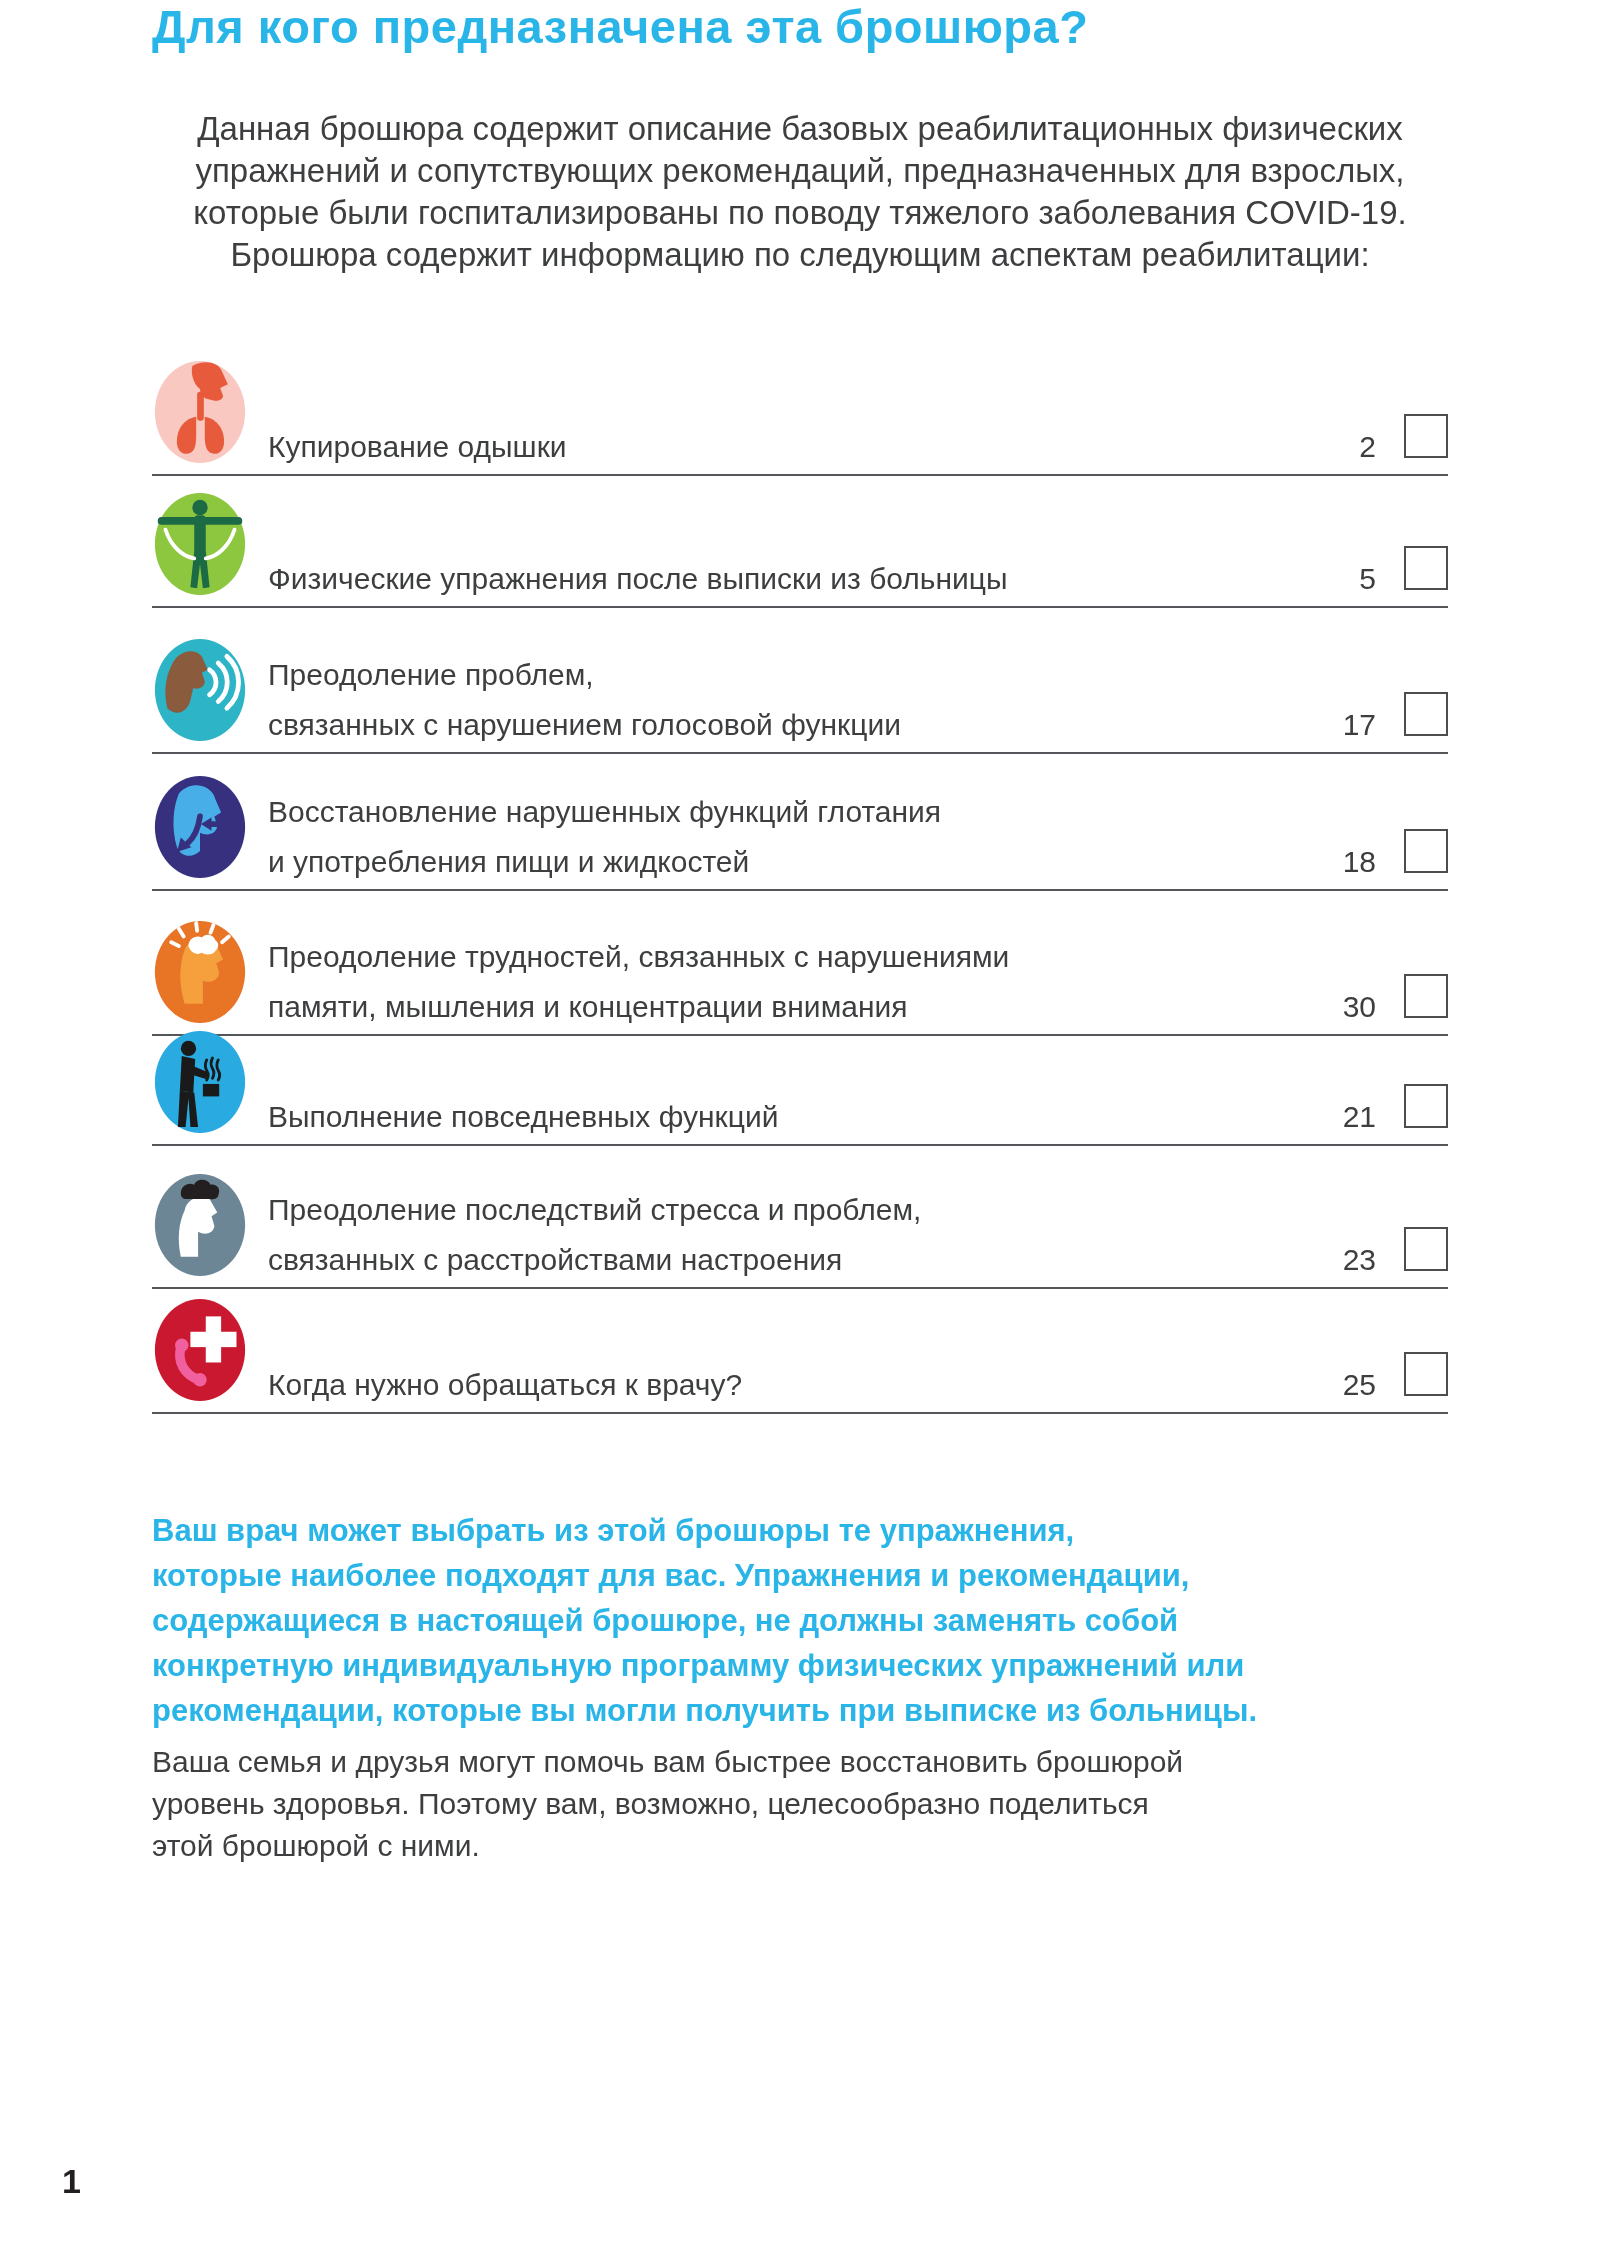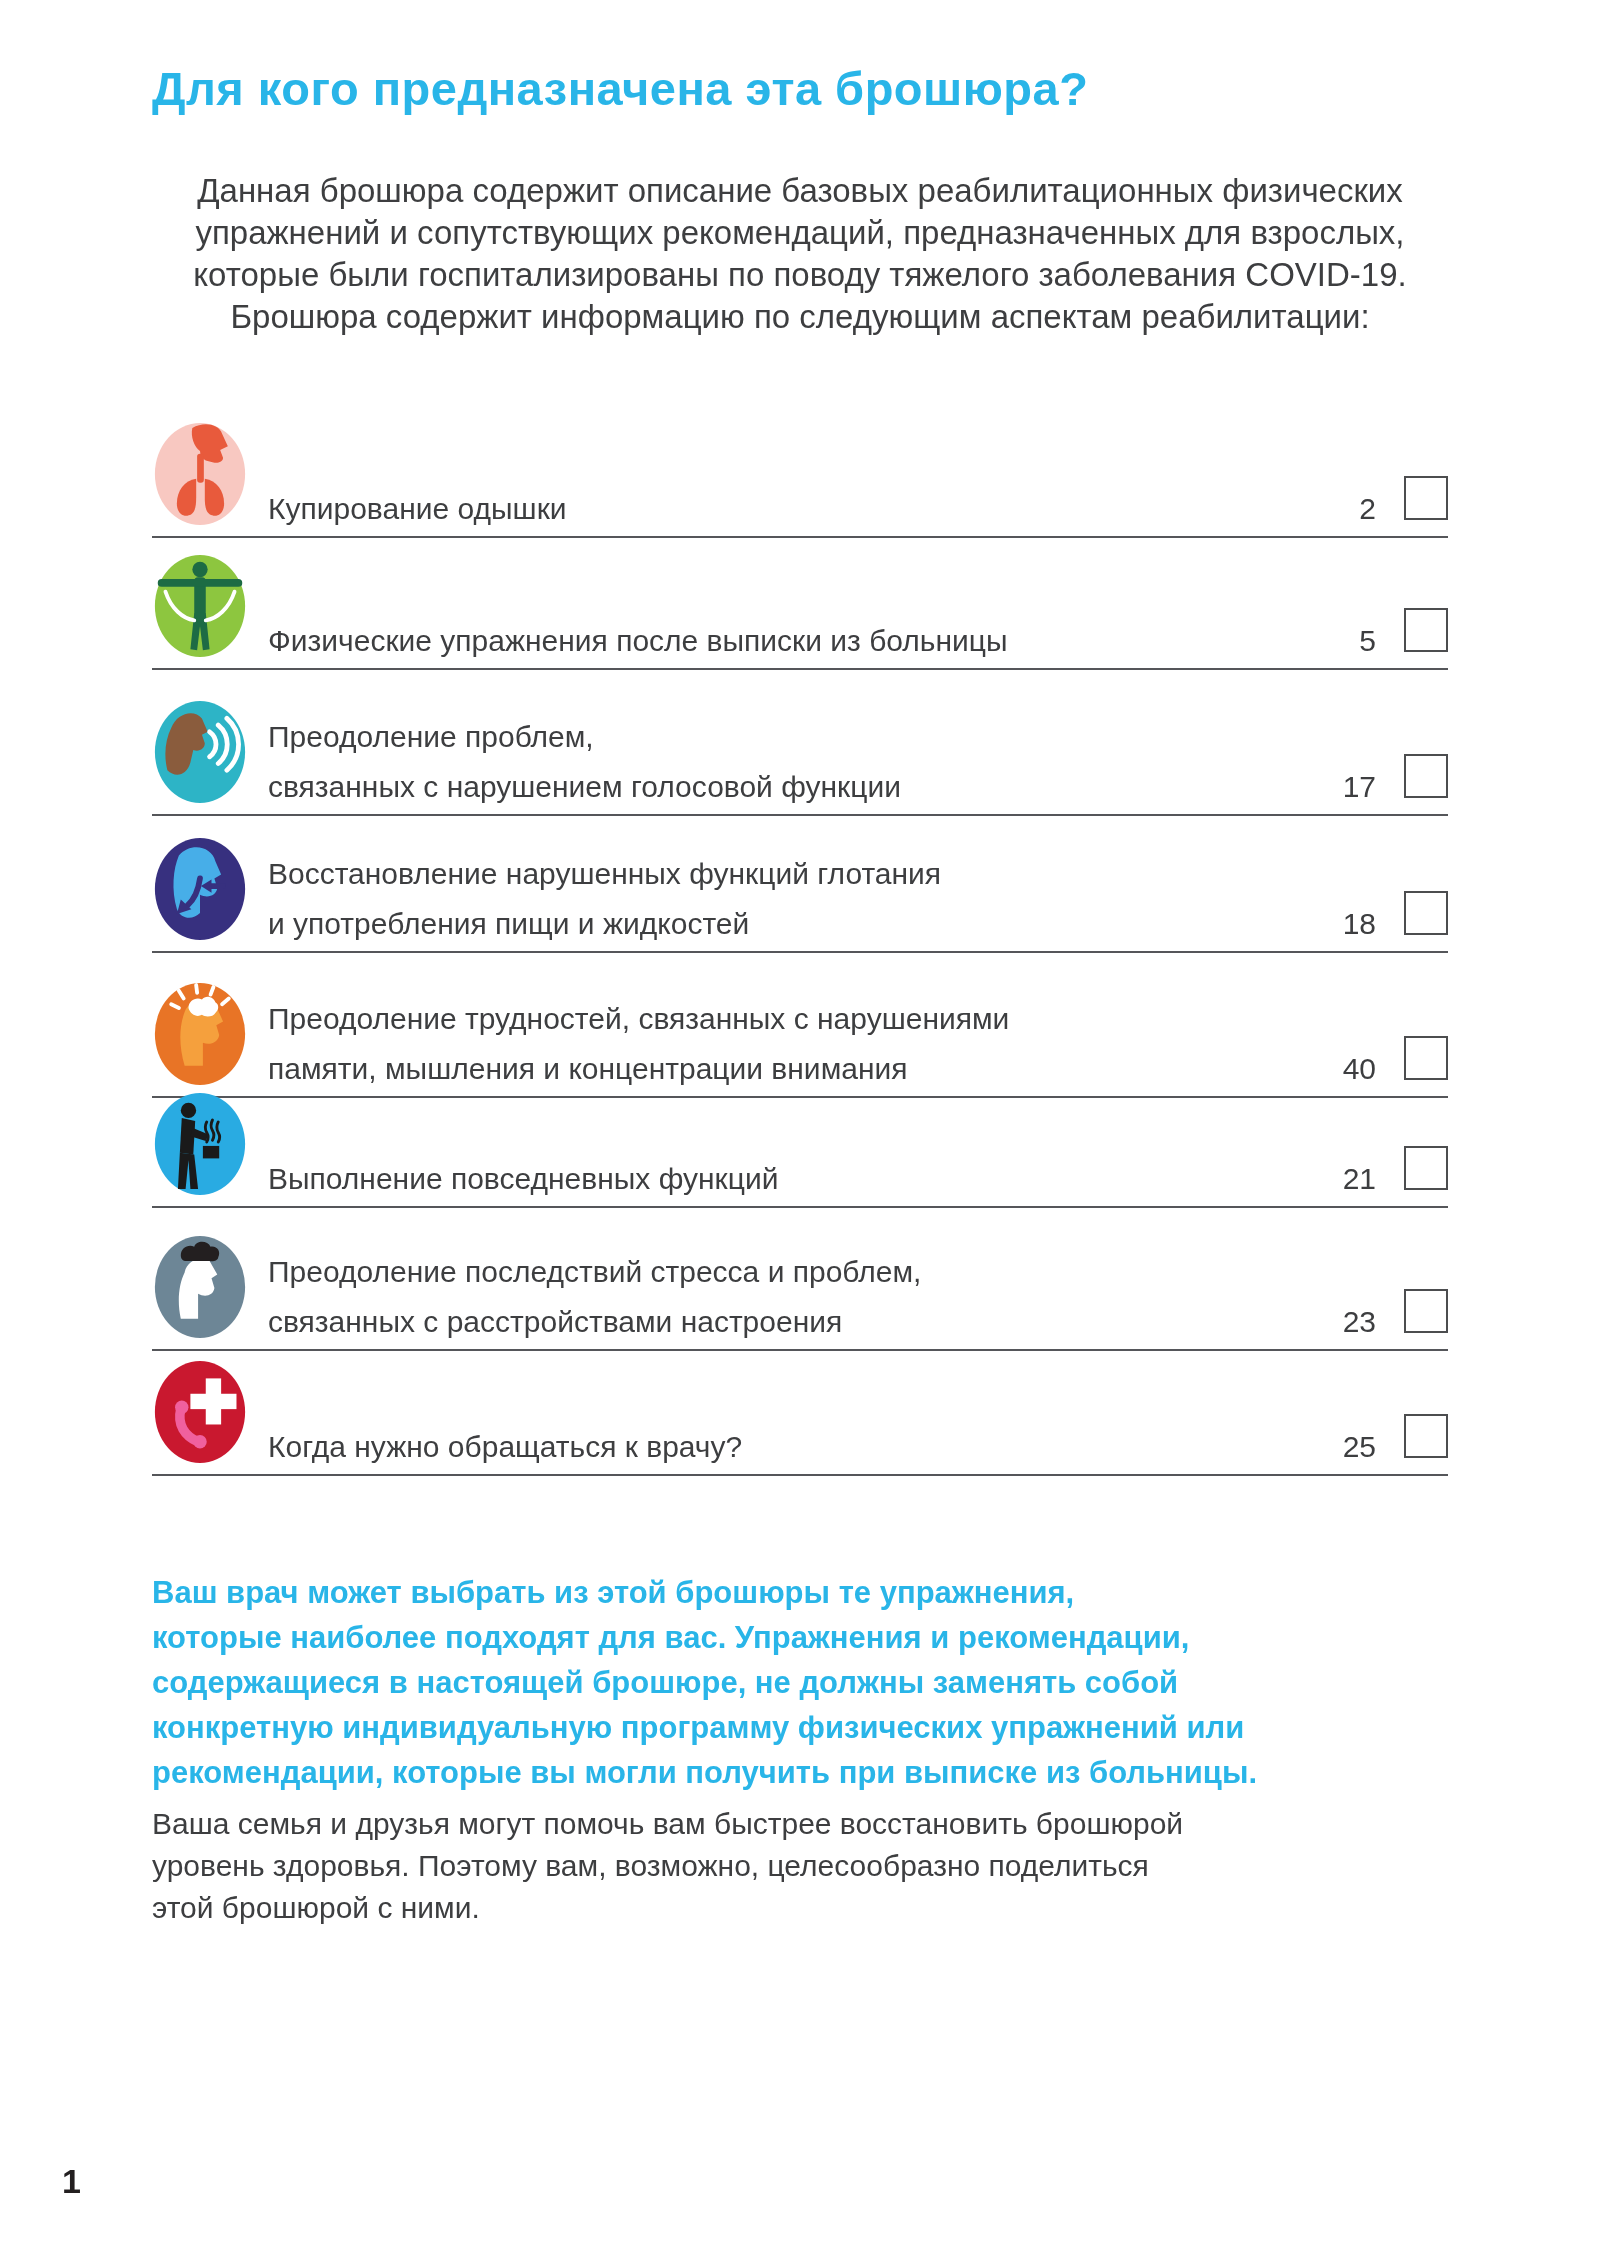--- a/index.html
+++ b/index.html
@@ -1,18 +1,18 @@
 <!DOCTYPE html>
 <html lang="ru"><head>
 <meta charset="utf-8">
 <style>
   html,body { margin:0; padding:0; background:#ffffff; }
   body { font-family:"Liberation Sans", sans-serif; color:#3d3e40; }
   .page { position:relative; width:1600px; height:2262px; background:#ffffff; overflow:hidden; }
-  .content { margin-left:152px; width:1296px; padding-top:62px; }
+  .content { margin-left:152px; width:1296px; }
 
   h1.doc-title { margin:0; font-size:47px; line-height:54px; font-weight:bold;
                  color:#29b5e8; letter-spacing:0.5px; }
 
   .intro { margin-top:54px; }
   .intro .tline { font-size:33px; line-height:42px; white-space:nowrap; color:#3d3e40;text-align:center; }
 
   .toc { margin-top:70px; }
   .toc-row { display:flex; align-items:flex-end; box-sizing:border-box;
              border-bottom:2px solid #55565a; padding-bottom:8px; }
@@ -145,21 +145,21 @@
               <line x1="64" y1="6" x2="61" y2="14"></line>
               <line x1="20" y1="24" x2="28" y2="28"></line>
               <line x1="80" y1="18" x2="73" y2="24"></line>
             </g>
           </svg>
         </span>
         <div class="label">
           <div class="lline">Преодоление трудностей, связанных с нарушениями</div>
           <div class="lline">памяти, мышления и концентрации внимания</div>
         </div>
-        <div class="pagenum">40</div>
+        <div class="pagenum">30</div>
         <span class="checkbox"></span>
       </div>
 
       <div class="toc-row r6">
         <span class="icon">
           <svg viewBox="0 0 100 110" xmlns="http://www.w3.org/2000/svg">
             <ellipse cx="50" cy="55" rx="47" ry="53" fill="#29abe2"></ellipse>
             <circle cx="38" cy="20" r="8" fill="#1a1a1a"></circle>
             <path fill="#1a1a1a" d="M31 28 L45 31 L43 66 L29 64 Z"></path>
             <path fill="#1a1a1a" d="M42 38 L59 45 L56 52 L40 47 Z"></path>

